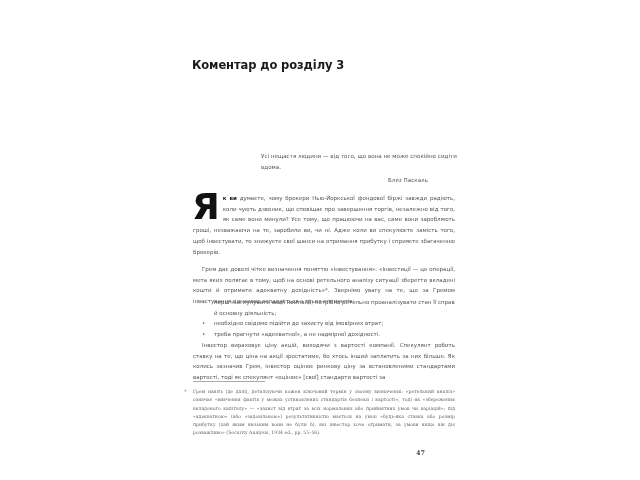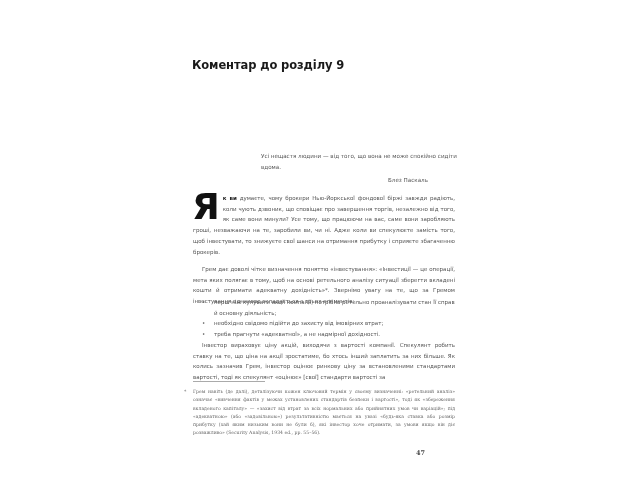--- a/index.html
+++ b/index.html
@@ -44,21 +44,21 @@
     .fn-mark { position: absolute; left: -9px; top: 0; }
     .page-number {
       position: absolute; left: 416px; top: 449px;
       font-family: "DejaVu Serif", serif; font-size: 6.5px; color: #444; font-weight: bold;
     }
   </style>
 </head>
 <body>
 
 <div class="page">
-  <div class="title">Коментар до розділу 9</div>
+  <div class="title">Коментар до розділу 3</div>
 
   <div class="epigraph">Усі нещастя людини — від того, що вона не може спокійно сидіти вдома.</div>
   <div class="epigraph-author">Блез Паскаль</div>
 
   <div class="body-text p1">
     <span class="dropcap">Я</span><span class="lead">к ви</span><span> думаєте, чому брокери Нью-Йоркської фондової біржі завжди радіють, коли чують дзвоник, що сповіщає про завершення торгів, незалежно від того, як саме вони минули? Усе тому, що працюючи на вас, саме вони заробляють гроші, незважаючи на те, заробили ви, чи ні. Адже коли ви спекулюєте замість того, щоб інвестувати, то знижуєте свої шанси на отримання прибутку і сприяєте збагаченню брокерів.</span>
   </div>
 
   <div class="body-text p2">Грем дає доволі чітке визначення поняттю «інвестування»: «Інвестиції — це операції, мета яких полягає в тому, щоб на основі ретельного аналізу ситуації зберегти вкладені кошти й отримати адекватну дохідність»*. Звернімо увагу на те, що за Гремом інвестування однаково складається з трьох елементів:</div>
 

